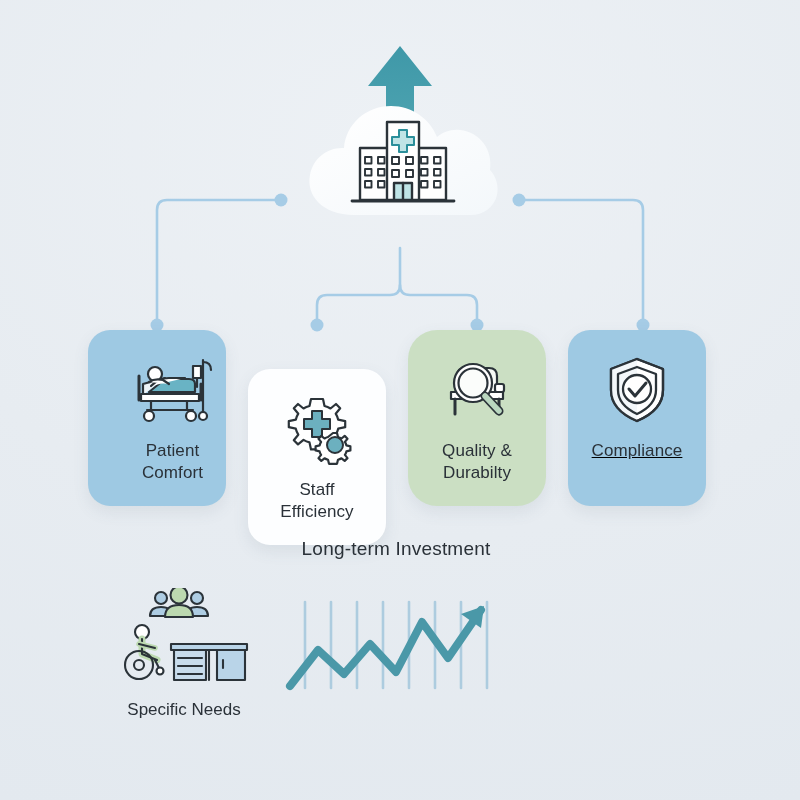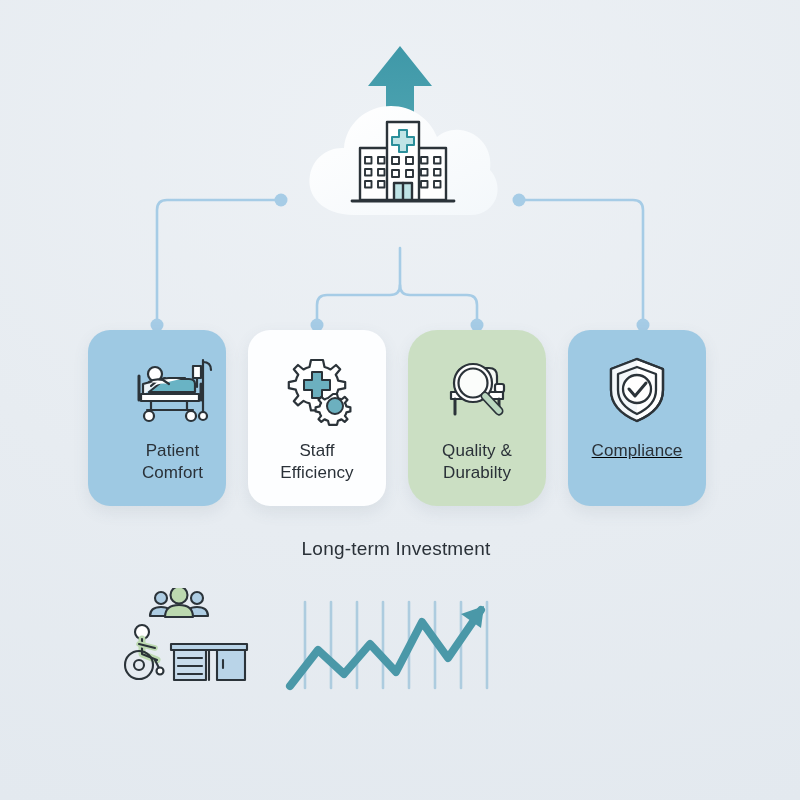--- a/index.html
+++ b/index.html
@@ -64,21 +64,21 @@
   .card .card-label {
     margin-top: 14px;
     font-size: 17px;
     line-height: 22px;
     color: #2a3138;
     text-align: center;
     letter-spacing: .1px;
     white-space: pre-line;
   }
   #card-0 { left: 88px;  background: #9ec9e3; padding-left: 31px; }
-  #card-1 { left: 248px; background: #fdfeff; }
+  #card-1 { left: 248px; background: #fdfeff; margin-top: 39px; }
   #card-2 { left: 408px; background: #cbdfc3; border-radius: 29px; }
   #card-3 { left: 568px; background: #9ec9e3; text-decoration: underline; }
 
   
   .mid-caption {
     position: absolute;
     left: 0;
     top: 538px;
     width: 792px;
     text-align: center;
@@ -317,20 +317,21 @@
         <rect x="62" y="56" width="76" height="6" fill="#b9d4e8"></rect>
         <rect x="65" y="62" width="32" height="30" fill="#c8dcec"></rect>
         <line x1="69" y1="70" x2="93" y2="70"></line>
         <line x1="69" y1="78" x2="93" y2="78"></line>
         <line x1="69" y1="86" x2="93" y2="86"></line>
         <rect x="108" y="62" width="28" height="30" fill="#b9d4e8"></rect>
         <line x1="114" y1="72" x2="114" y2="80"></line>
         <line x1="100" y1="62" x2="100" y2="92"></line>
       </svg>
     </div>
+    <div class="b-label">Specific Needs</div>
   </div>
 
   <div class="bottom-item" id="bottom-1">
     <div class="b-icon">
       <svg width="230" height="104" viewBox="0 0 230 104" xmlns="http://www.w3.org/2000/svg">
         <g stroke="#adccdf" stroke-width="2.6" stroke-linecap="round">
           <line x1="20" y1="14" x2="20" y2="100"></line>
           <line x1="46" y1="14" x2="46" y2="100"></line>
           <line x1="72" y1="14" x2="72" y2="100"></line>
           <line x1="98" y1="14" x2="98" y2="100"></line>

